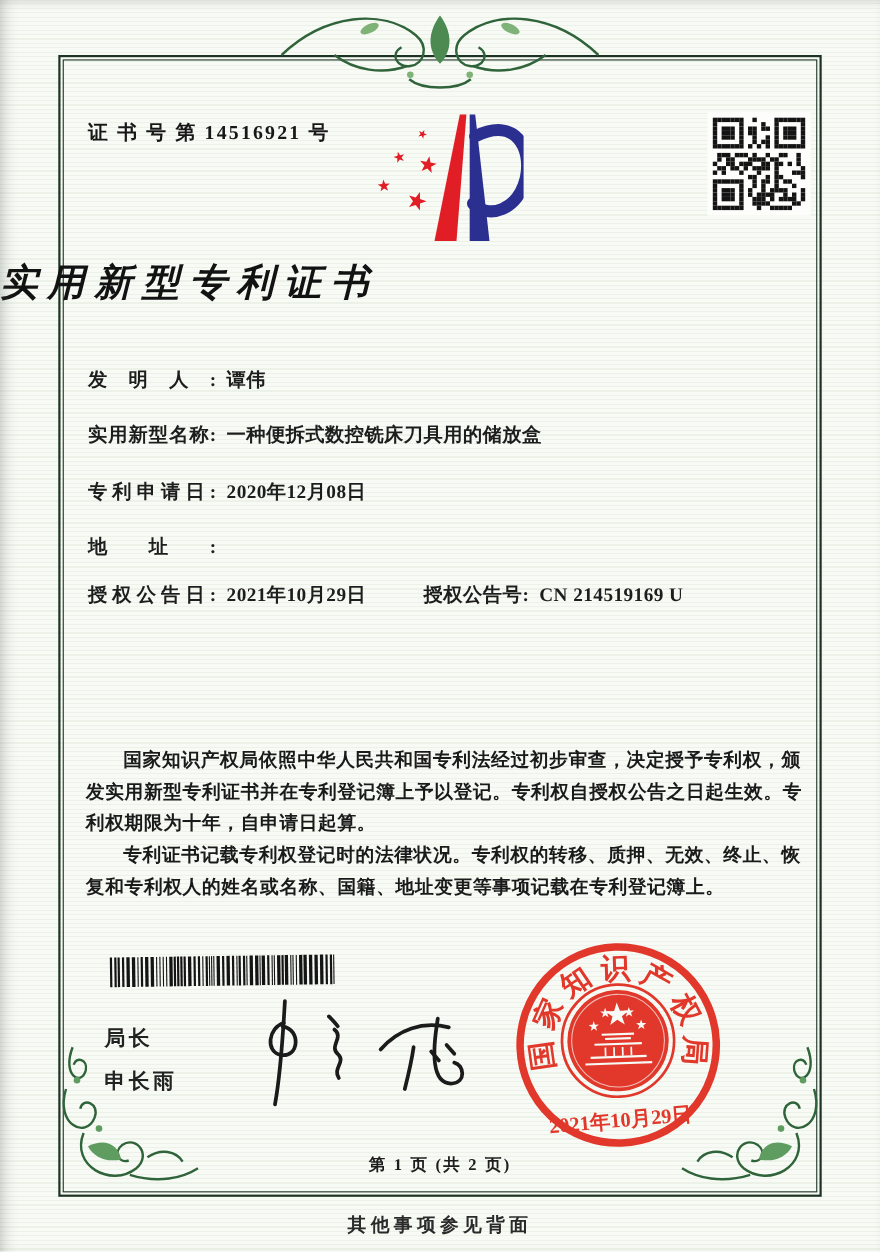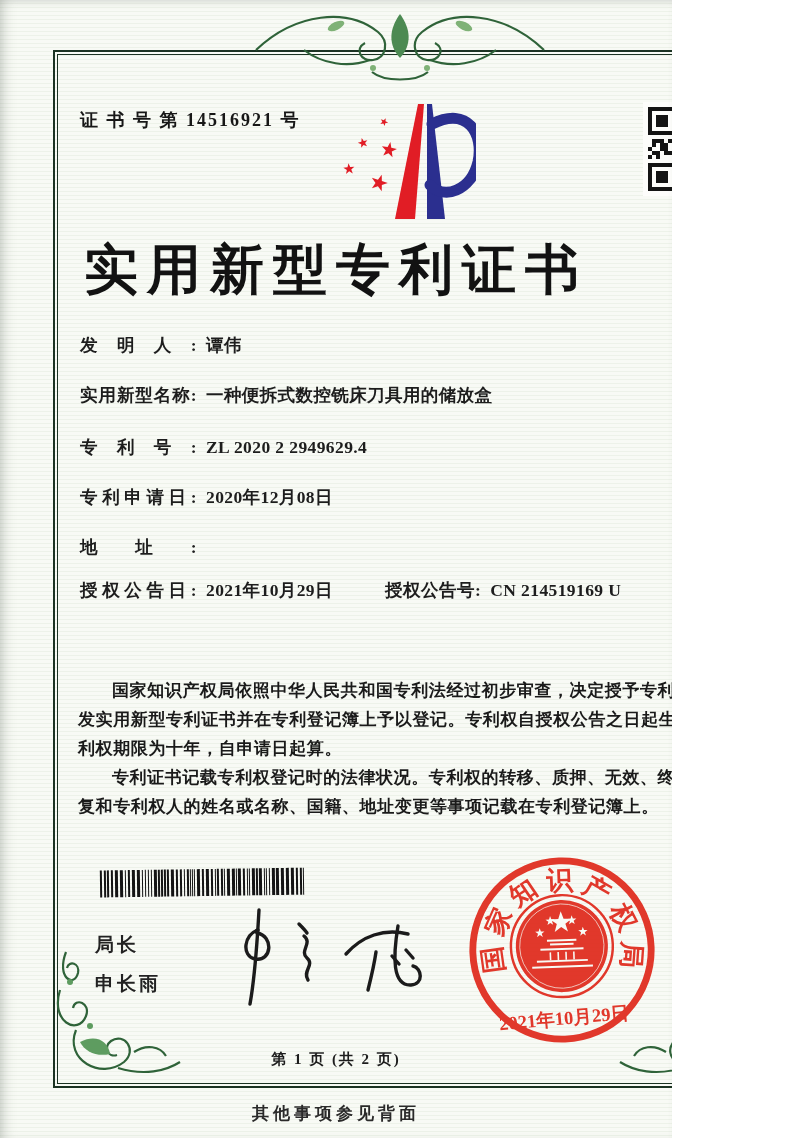--- a/index.html
+++ b/index.html
@@ -1,20 +1,20 @@
 <!DOCTYPE html>
 <html><head>
 <meta charset="utf-8">
 <style>
   * { margin:0; padding:0; box-sizing:border-box; }
   html,body { width:800px; }
   body { font-family:"Liberation Serif","DejaVu Serif",serif; background:#ffffff; }
 
   .page {
-    position:relative; width:672px; height:1138px; overflow:hidden;
+    position:relative; width:800px; height:1138px; overflow:hidden;
     background:
       repeating-linear-gradient(180deg, #f8faf5 0px, #f8faf5 3px, #edf2e9 3px, #edf2e9 4px);
     color:#1d1d1d;
   }
   .page::after{ content:""; position:absolute; inset:0; pointer-events:none;
     box-shadow: inset 10px 0 14px -8px rgba(90,100,90,.35), inset 0 6px 10px -6px rgba(90,100,90,.25); }
 
   
   .frame { position:absolute; left:53px; top:50px; width:694px; height:1038px;
     border:2.5px solid #1c3323; }
@@ -27,22 +27,22 @@
   .orn-br     { left:614px; top:948px; width:140px; height:145px; transform:scaleX(-1); }
 
   .cert-no { position:absolute; left:80px; top:108px; font-size:18px; font-weight:600;
     letter-spacing:2px; color:#171717; }
 
   .logo { position:absolute; left:326px; top:92px; width:150px; height:140px; }
 
   .qr { position:absolute; left:643px; top:102px; width:94px; height:94px; background:#fdfdfb;
     padding:3px; }
 
-  .title { position:absolute; left:0; top:234px; width:100%; text-align:center;
-    font-size:54px; font-weight:700; letter-spacing:9px; color:#121212; }
+  .title { position:absolute; left:0; top:234px; width:100%; text-align:left;
+    font-size:34px; font-weight:700; letter-spacing:9px; color:#121212;font-style:italic; }
 
   
   .fields { position:absolute; left:80px; top:334px; width:650px; font-size:17.5px; }
   .frow { display:flex; align-items:flex-start; line-height:23px; margin-bottom:27px; }
   .row-0 { margin-bottom:29px; }
   .row-5 { margin-bottom:20px; }
   .frow:last-child { margin-bottom:0; }
   .flabel { flex:0 0 auto; display:inline-block; width:117px; text-align:justify;
     text-align-last:justify; font-weight:600; letter-spacing:.5px; white-space:pre-wrap; }
   .fvalue { margin-left:9px; letter-spacing:.4px; font-weight:600; }
@@ -379,24 +379,20 @@
 
   <div class="fields" id="fields">
       <div class="frow row-1">
         <span class="flabel">发明人:</span>
         <span class="fvalue">谭伟</span>
       </div>
       <div class="frow row-0">
         <span class="flabel">实用新型名称:</span>
         <span class="fvalue">一种便拆式数控铣床刀具用的储放盒</span>
       </div>
-      <div class="frow row-2">
-        <span class="flabel">专利号:</span>
-        <span class="fvalue">ZL 2020 2 2949629.4</span>
-      </div>
       <div class="frow row-3">
         <span class="flabel">专利申请日:</span>
         <span class="fvalue">2020年12月08日</span>
       </div>
       <div class="frow row-5">
         <span class="flabel">地址:</span>
       </div>
       <div class="frow row-6">
         <span class="flabel">授权公告日:</span>
         <span class="fvalue">2021年10月29日</span>

